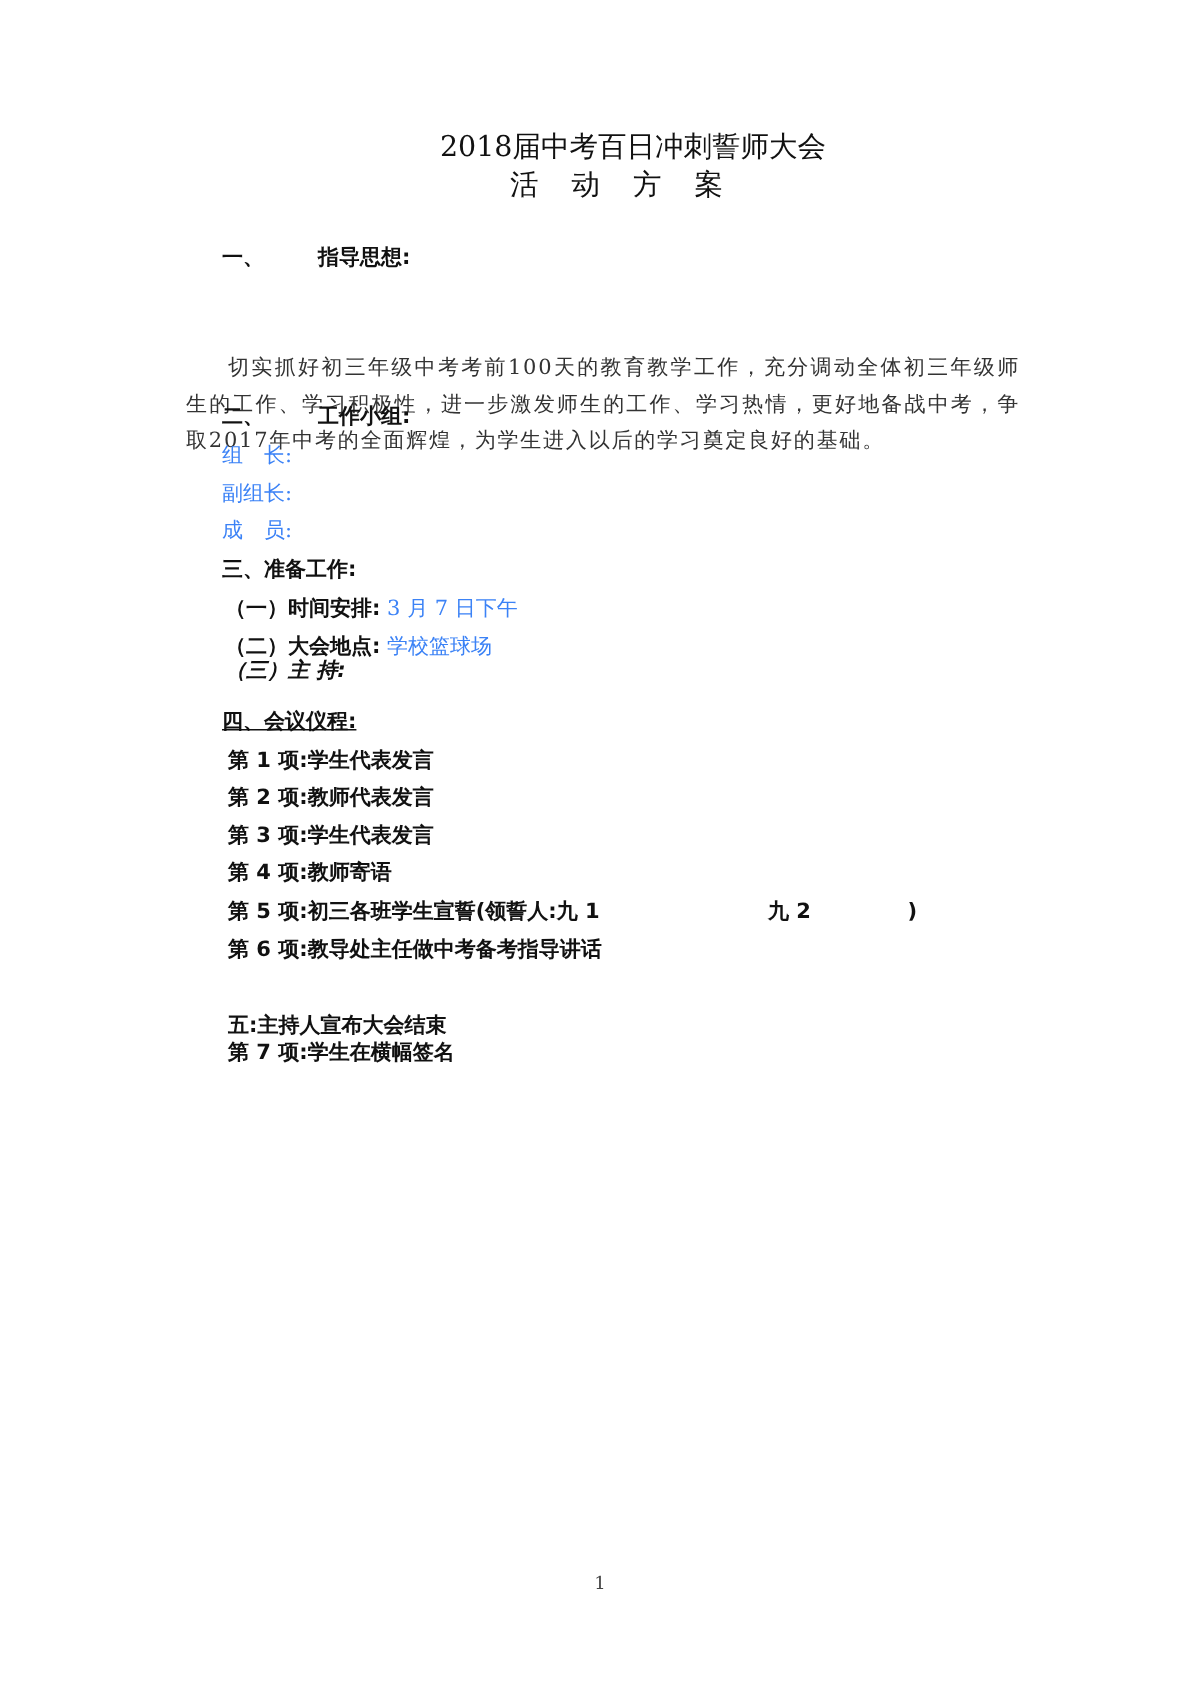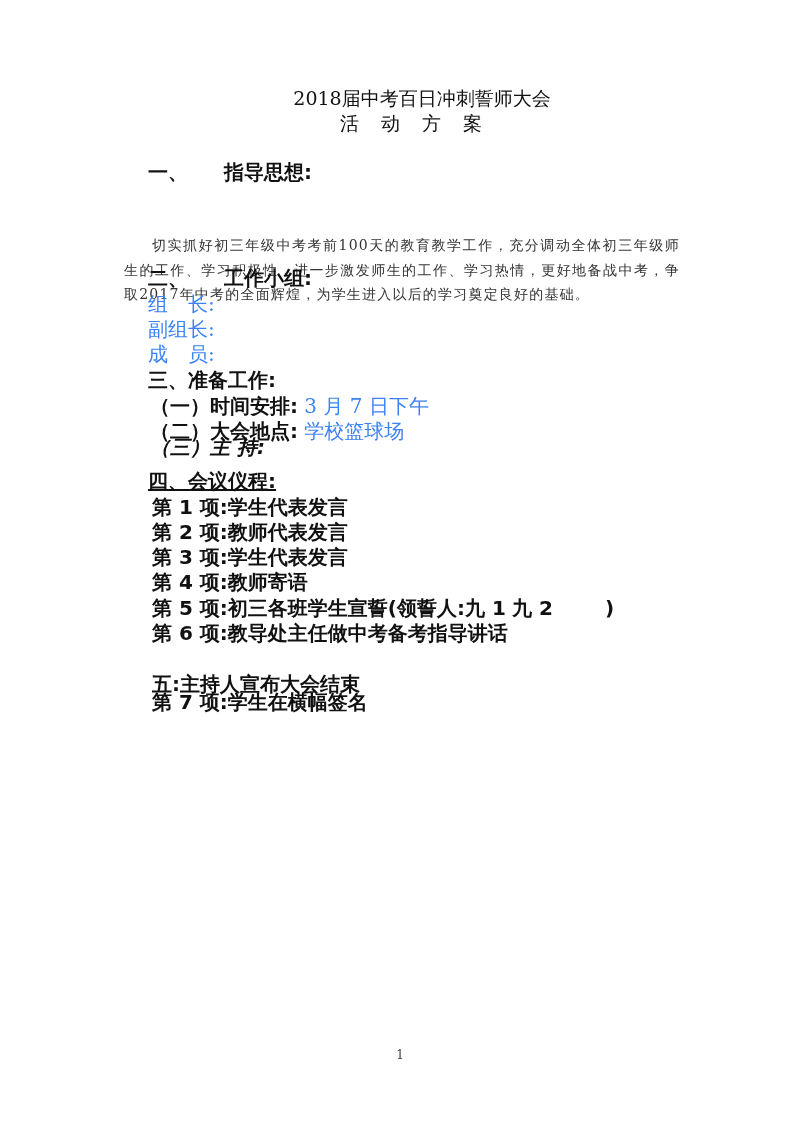--- a/index.html
+++ b/index.html
@@ -29,21 +29,21 @@
       font-size: 19px;
       line-height: 24px;
       color: #111;
       font-family: "DejaVu Serif", "Liberation Serif", serif;
     }
     .title.t1 { top: 86px; left: 22px; }
     .title.t2 { top: 111px; left: 22px; letter-spacing: 22px; }
     .line {
       position: absolute;
       white-space: nowrap;
-      font-size: 20px;
+      font-size: 14px;
       line-height: 20px;
       color: #222;
     }
     .bold {
       font-weight: bold;
       color: #111;
       font-family: "DejaVu Sans", "Liberation Sans", sans-serif;
     }
     .light { color: #3b82f6; text-align: right; }
     .para {

